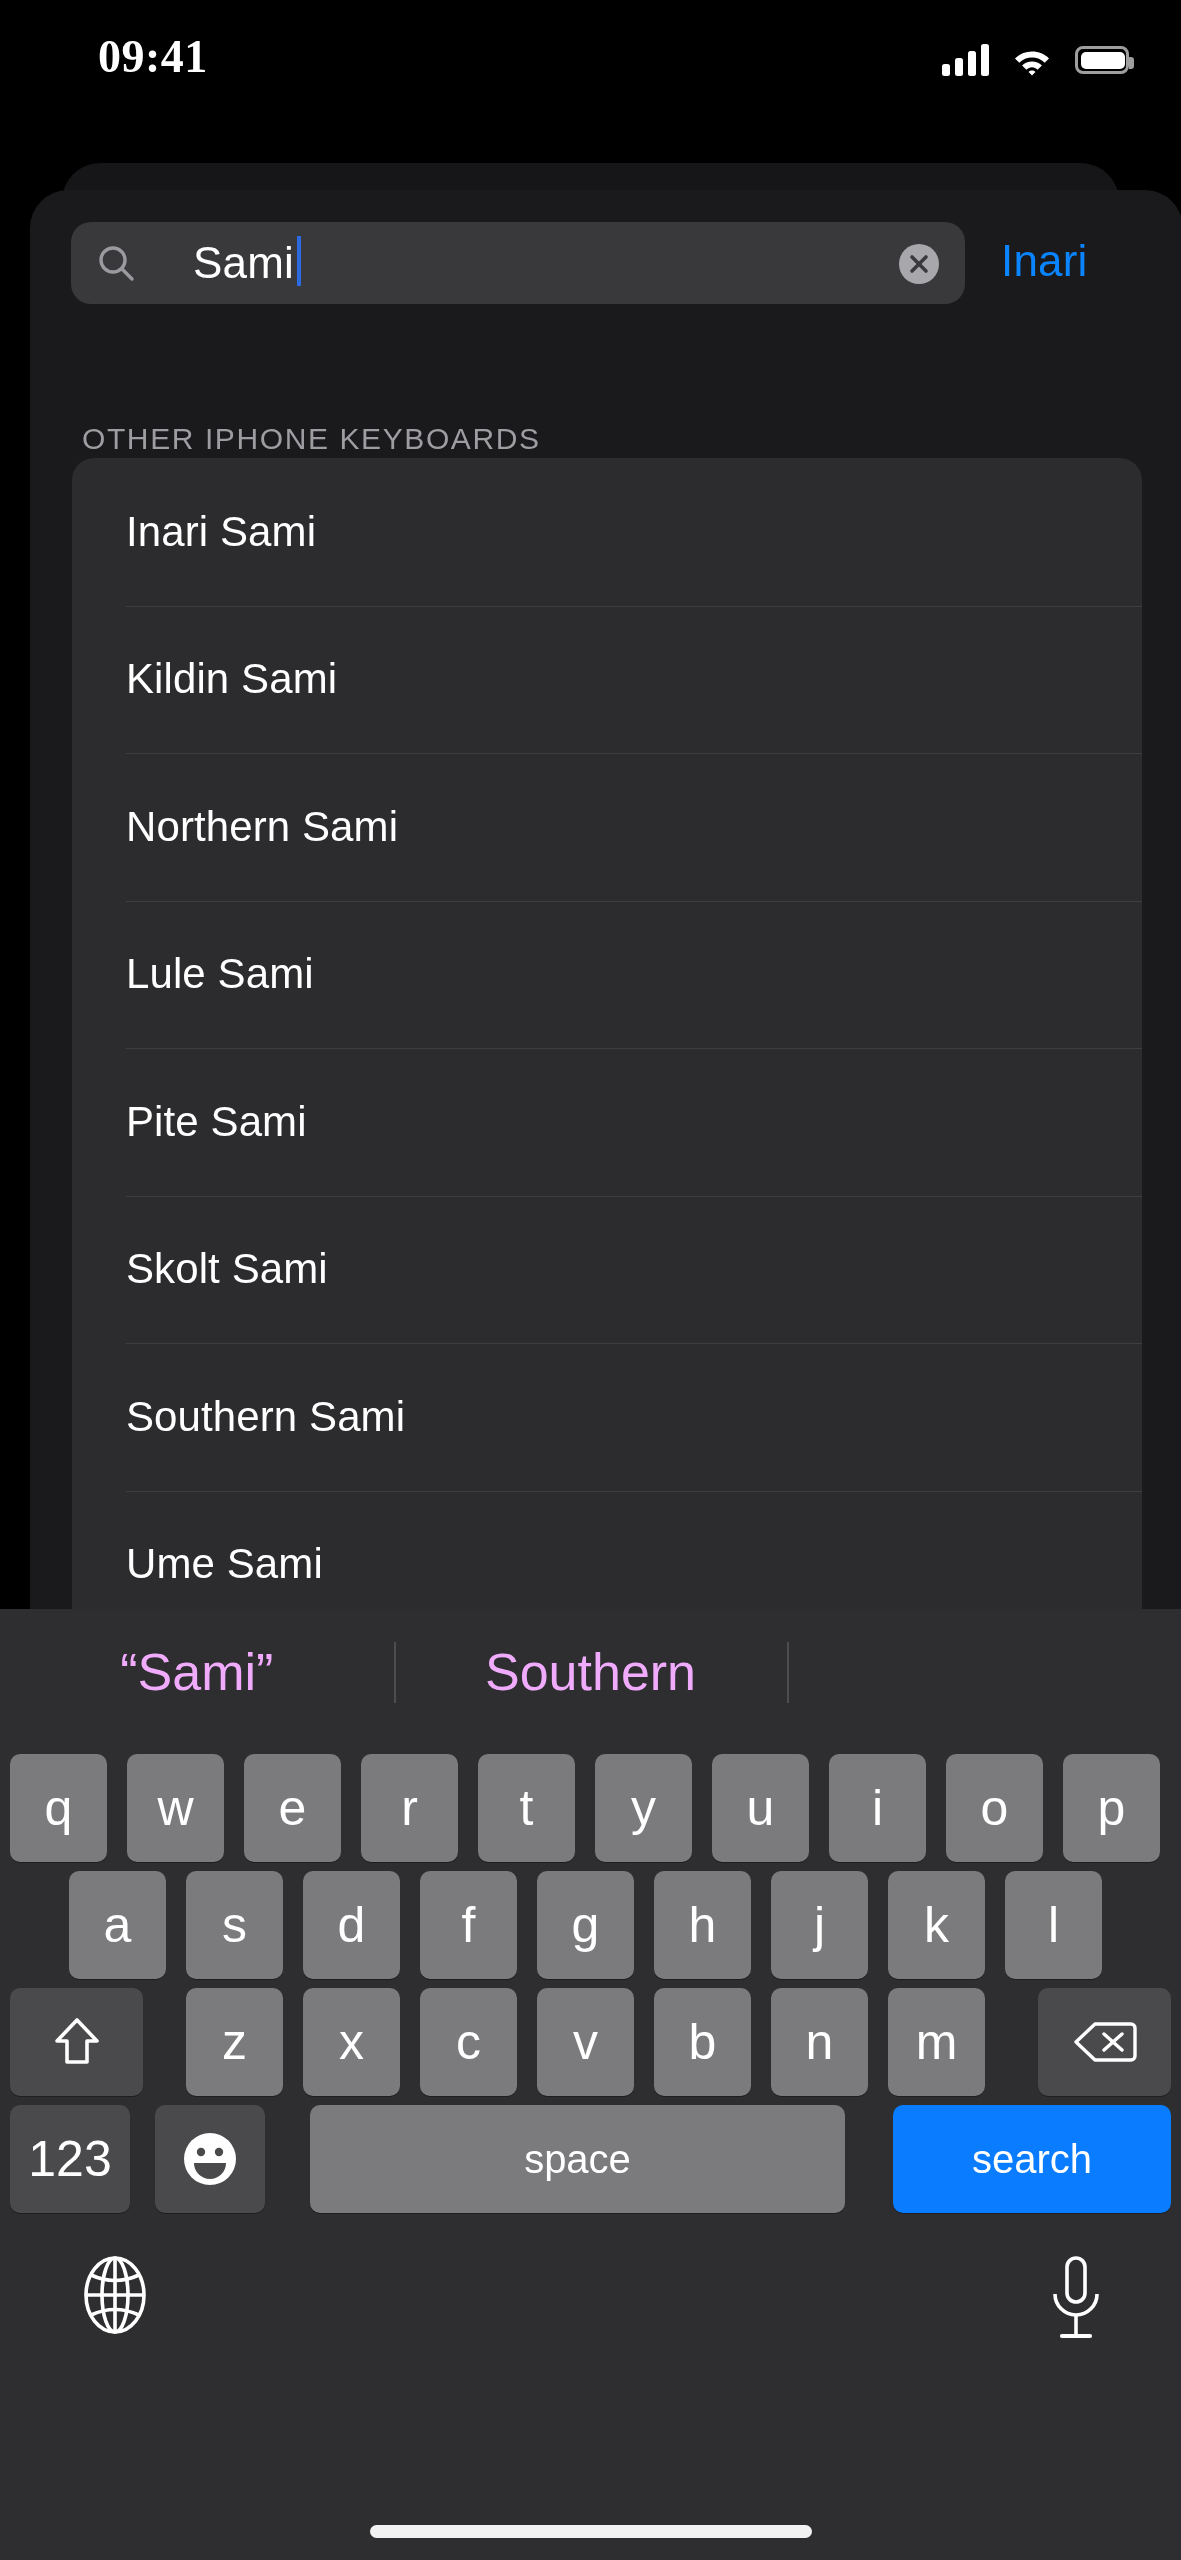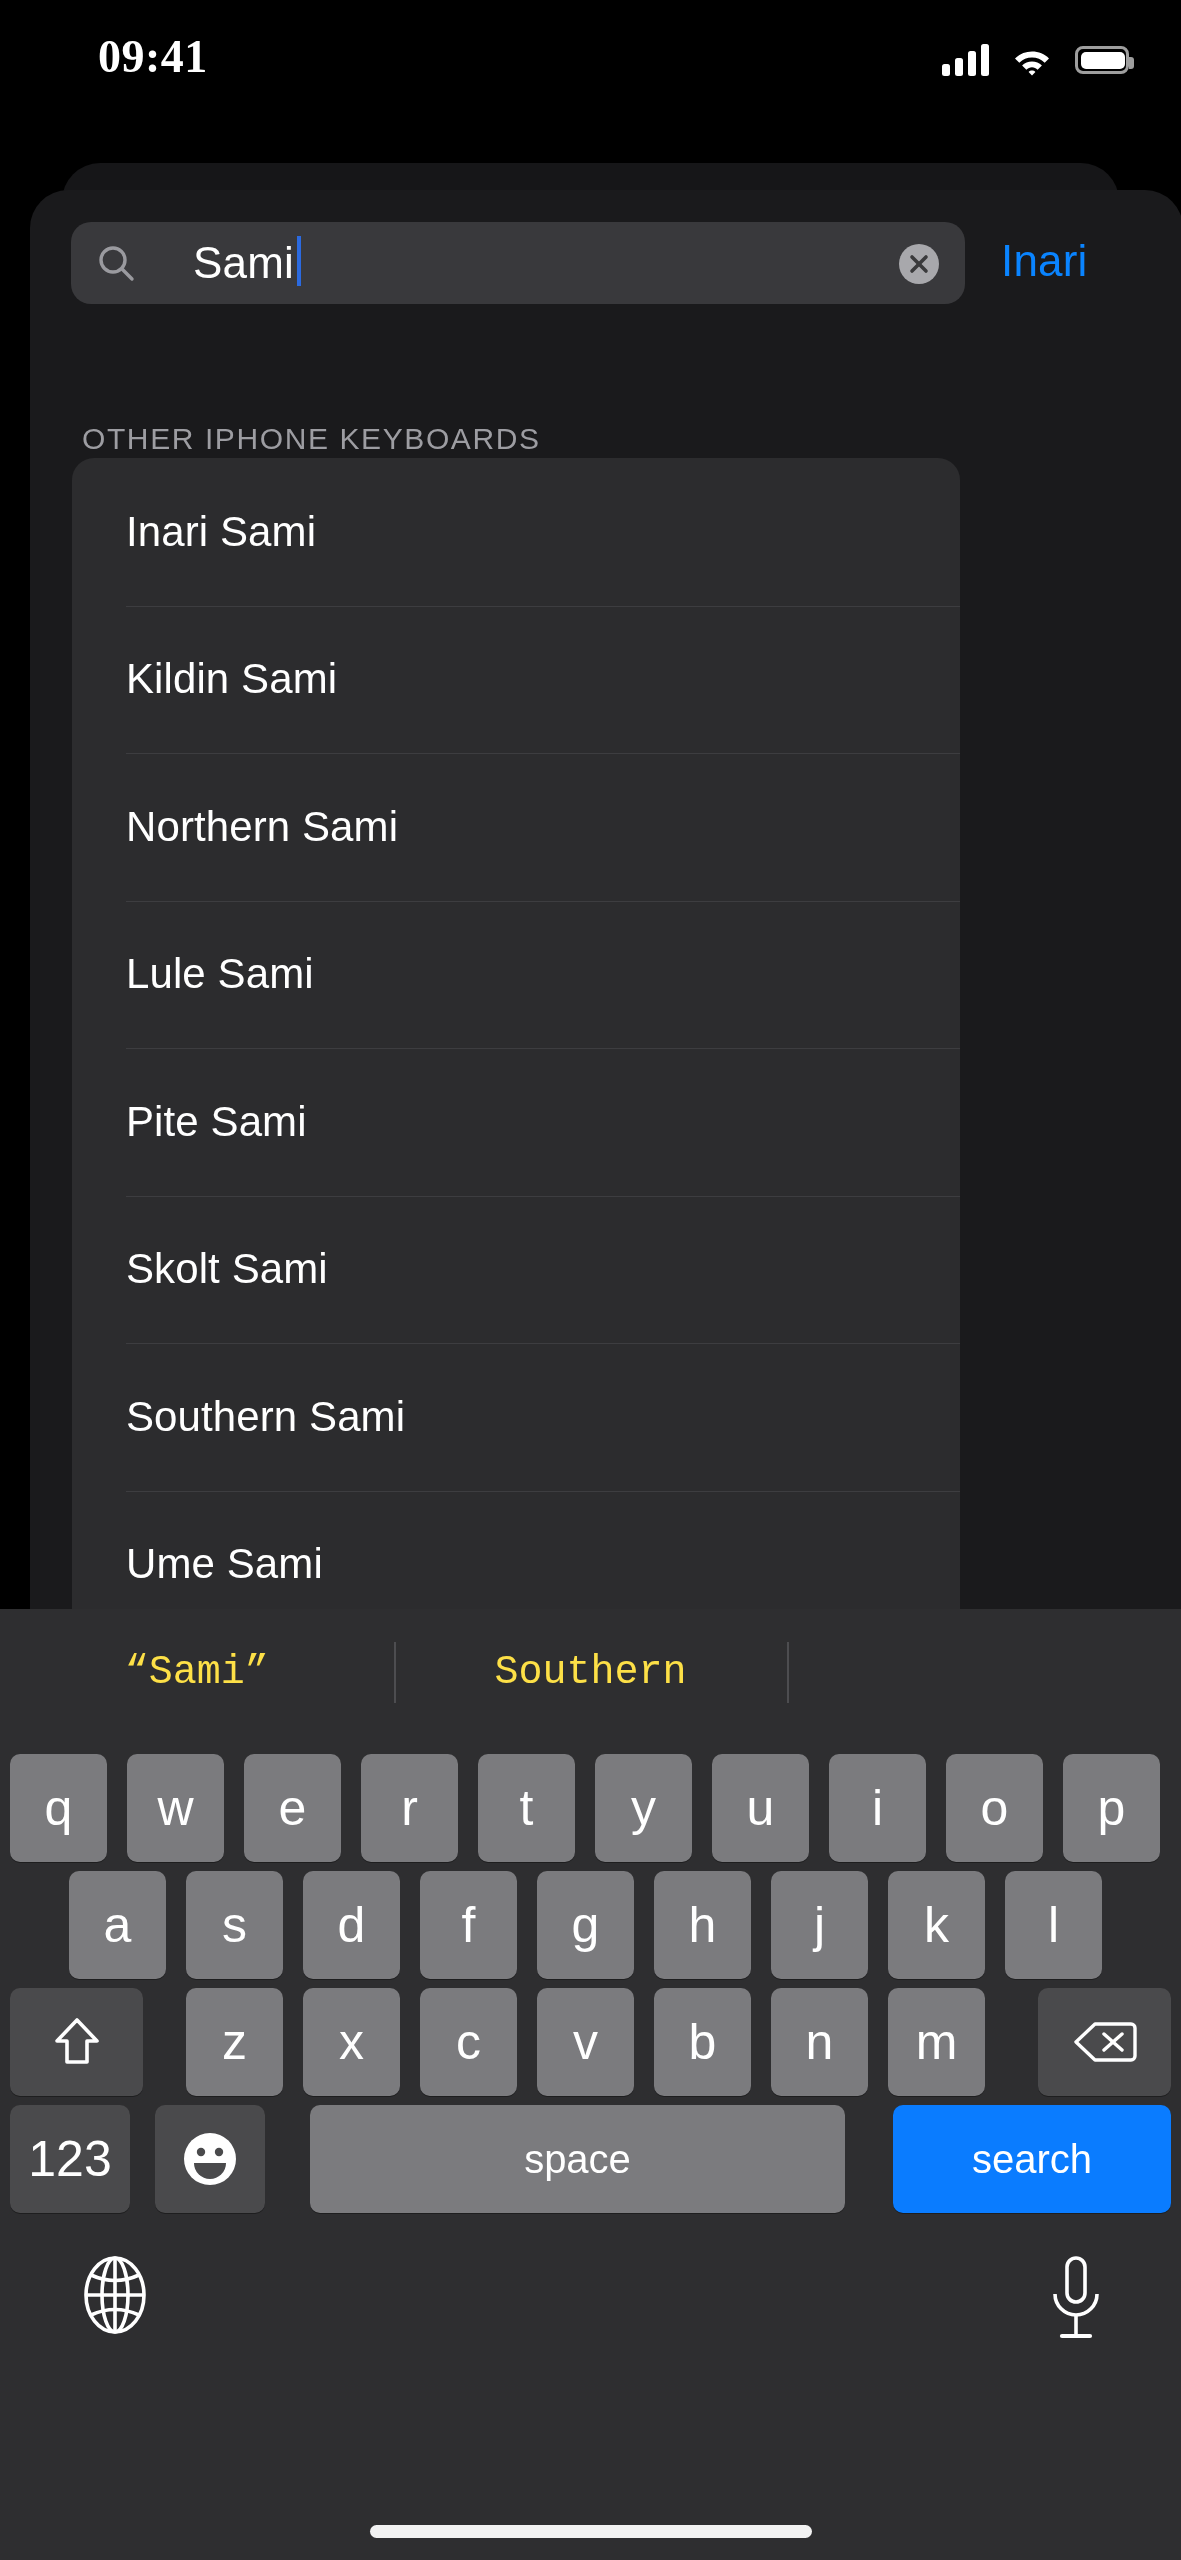--- a/index.html
+++ b/index.html
@@ -84,21 +84,21 @@
   }
 
   
   #section-header{
     position:absolute; left:52px; top:232px;
     font-size:30px; color:#9d9da2; letter-spacing:1.6px;
   }
 
   
   #list-card{
-    position:absolute; left:42px; top:268px; width:888px;
+    position:absolute; left:42px; top:268px; width:1070px;
     background:#2c2c2e; border-radius:22px; overflow:hidden;
   }
   .list-row{
     position:relative; height:147.5px;
     display:flex; align-items:center; padding-left:54px;
   }
   .list-row + .list-row::before{
     content:""; position:absolute; left:54px; right:0; top:0;
     height:1px; background:#3d3d40;
   }
@@ -107,22 +107,22 @@
   
   #keyboard{
     position:absolute; left:0; top:1609px; width:1181px; height:951px;
     background:#2e2e30; z-index:20;
   }
   #suggestion-bar{
     position:absolute; left:0; top:0; width:1181px; height:127px;
     display:flex; align-items:center;
   }
   .sugg{
-    flex:1; text-align:center; font-size:40px; color:#fde047;
-    position:relative; height:127px; line-height:127px;font-family:Liberation Mono, monospace;
+    flex:1; text-align:center; font-size:52px; color:#f0abfc;
+    position:relative; height:127px; line-height:127px;
   }
   .sugg + .sugg::before{
     content:""; position:absolute; left:0; top:33px;
     width:2px; height:61px; background:#4d4d50;
   }
 
   .krow{ position:absolute; left:0; width:1181px; height:108px; }
   #krow-1{ top:145px; }
   #krow-2{ top:262px; }
   #krow-3{ top:379px; }

